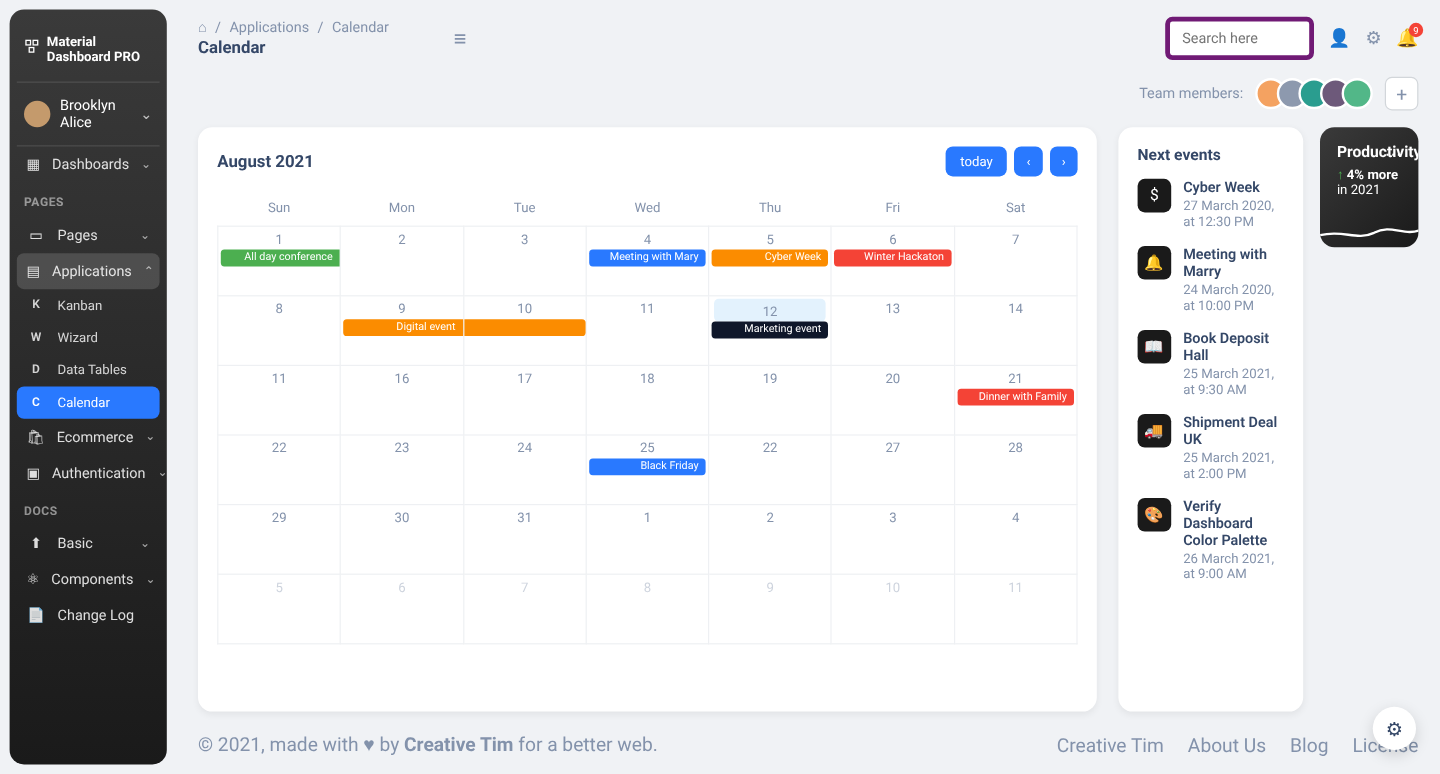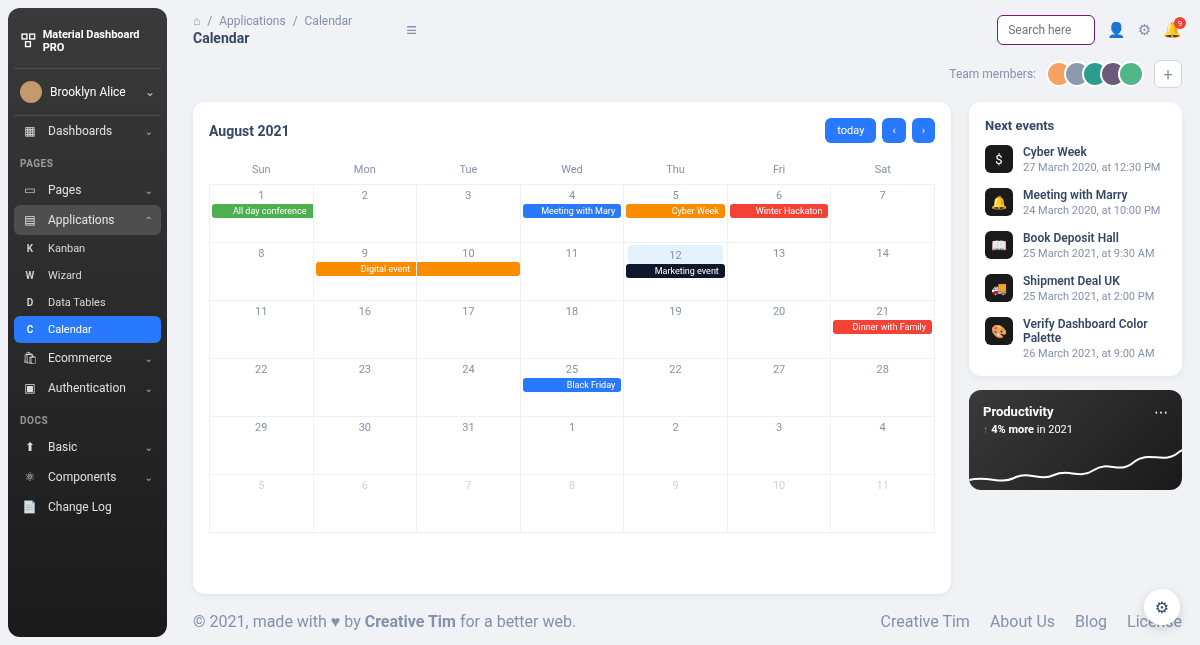--- a/index.html
+++ b/index.html
@@ -1,20 +1,20 @@
 <!DOCTYPE html>
 <html><head>
 <meta charset="utf-8">
 <style>
 * { box-sizing: border-box; margin: 0; padding: 0; font-family: -apple-system, BlinkMacSystemFont, "Segoe UI", Roboto, sans-serif; }
 body { background: #f0f2f5; color: #344767; font-size: 13px; }
 .app { display: flex; min-height: 100vh; }
 
 
-.sidebar { width: 159px; background: linear-gradient(180deg, #3a3a3a, #1a1a1a); border-radius: 12px; margin: 8px; padding: 12px 6px; color: #fff; flex-shrink: 0; }
+.sidebar { width: 131px; background: linear-gradient(180deg, #3a3a3a, #1a1a1a); border-radius: 12px; margin: 8px; padding: 12px 6px; color: #fff; flex-shrink: 0; }
 .logo { display: flex; align-items: center; gap: 6px; font-weight: 700; font-size: 11px; padding: 8px 6px 14px; border-bottom: 1px solid rgba(255,255,255,0.12); }
 .logo-icon { width: 18px; height: 18px; display: inline-block; }
 .user-row { display: flex; align-items: center; gap: 8px; padding: 12px 6px; border-bottom: 1px solid rgba(255,255,255,0.12); font-size: 12px; }
 .avatar { width: 22px; height: 22px; border-radius: 50%; background: #c49a6c; flex-shrink: 0; }
 .chev { margin-left: auto; opacity: 0.7; }
 .nav-section-label { font-size: 10px; font-weight: 700; color: rgba(255,255,255,0.5); padding: 12px 6px 6px; letter-spacing: 0.5px; }
 .nav-item { display: flex; align-items: center; gap: 10px; padding: 8px 8px; border-radius: 6px; font-size: 12px; cursor: pointer; color: rgba(255,255,255,0.85); }
 .nav-item.expanded { background: rgba(255,255,255,0.15); }
 .nav-item .icon { width: 16px; text-align: center; font-size: 12px; }
 .nav-item .chev { font-size: 10px; }
@@ -23,21 +23,21 @@
 .sub-item.active { background: #2979ff; color: #fff; }
 
 
 .main { flex: 1; padding: 14px 18px; display: flex; flex-direction: column; }
 .topbar { display: flex; align-items: center; gap: 14px; }
 .breadcrumb { font-size: 12px; color: #8392ab; }
 .breadcrumb .sep { margin: 0 4px; }
 .page-title { font-size: 14px; font-weight: 700; color: #344767; margin-top: 2px; }
 .hamburger { font-size: 18px; color: #8392ab; cursor: pointer; margin-left: 40px; }
 .topbar-right { margin-left: auto; display: flex; align-items: center; gap: 12px; }
-.search { border: 1px solid #701a75; border-radius: 6px; padding: 7px 10px; font-size: 12px; width: 98px; background: #fff; }
+.search { border: 4px solid #701a75; border-radius: 6px; padding: 7px 10px; font-size: 12px; width: 124px; background: #fff; }
 .top-icon { color: #8392ab; font-size: 15px; cursor: pointer; position: relative; }
 .badge-dot { position: absolute; top: -4px; right: -4px; background: #f44336; color: #fff; border-radius: 50%; width: 12px; height: 12px; font-size: 8px; display: flex; align-items: center; justify-content: center; }
 
 .team-row { display: flex; align-items: center; justify-content: flex-end; gap: 10px; margin-top: 14px; }
 .team-label { font-size: 12px; color: #8392ab; }
 .team-avatars { display: flex; }
 .team-avatars .ta { width: 26px; height: 26px; border-radius: 50%; border: 2px solid #fff; margin-left: -8px; }
 .team-avatars .ta:first-child { margin-left: 0; }
 .ta1{background:#f4a261}.ta2{background:#8d99ae}.ta3{background:#2a9d8f}.ta4{background:#6d597a}.ta5{background:#52b788}
 .add-btn { width: 28px; height: 28px; border: 1px solid #d2d6da; border-radius: 6px; background: #fff; display: flex; align-items: center; justify-content: center; font-size: 16px; color: #8392ab; cursor: pointer; }
@@ -56,21 +56,21 @@
 .cal-grid td { border: 1px solid #eef0f3; height: 58px; vertical-align: top; width: 14.28%; position: relative; }
 .cal-grid tr.last td { opacity: 0.4; }
 .daynum { text-align: center; font-size: 11px; color: #8392ab; padding: 4px 0 2px; }
 .daynum.highlight { background: #e3f2fd; margin: 2px 4px 0; border-radius: 4px; }
 .event { font-size: 9px; color: #fff; padding: 2px 6px; border-radius: 3px; white-space: nowrap; overflow: hidden; margin: 0 2px 2px; text-align: right; }
 .ev-green{background:#4caf50}.ev-blue{background:#2979ff}.ev-orange{background:#fb8c00}.ev-red{background:#f44336}.ev-pink{background:#0f172a}
 .event.span { margin-left: 0; margin-right: 0; border-radius: 0 3px 3px 0; }
 .event.span-start { border-radius: 3px 0 0 3px; margin-right: 0; }
 
 
-.rcol { width: 213px; display: flex; flex-direction: column; gap: 14px; }
+.rcol { width: 250px; display: flex; flex-direction: row; gap: 14px; }
 .events-card { background: #fff; border-radius: 12px; padding: 16px; box-shadow: 0 2px 6px rgba(0,0,0,0.06); }
 .events-title { font-size: 13px; font-weight: 700; margin-bottom: 12px; }
 .evt { display: flex; gap: 10px; margin-bottom: 14px; }
 .evt:last-child { margin-bottom: 0; }
 .evt-icon { width: 28px; height: 28px; background: #1a1a1a; border-radius: 6px; display: flex; align-items: center; justify-content: center; color: #fff; font-size: 13px; flex-shrink: 0; }
 .evt-title { font-size: 12px; font-weight: 600; color: #344767; }
 .evt-date { font-size: 11px; color: #8392ab; margin-top: 2px; }
 
 .prod-card { background: linear-gradient(135deg, #3a3a3a, #1a1a1a); border-radius: 12px; padding: 14px; color: #fff; position: relative; height: 100px; overflow: hidden; }
 .prod-title { font-size: 13px; font-weight: 700; }

